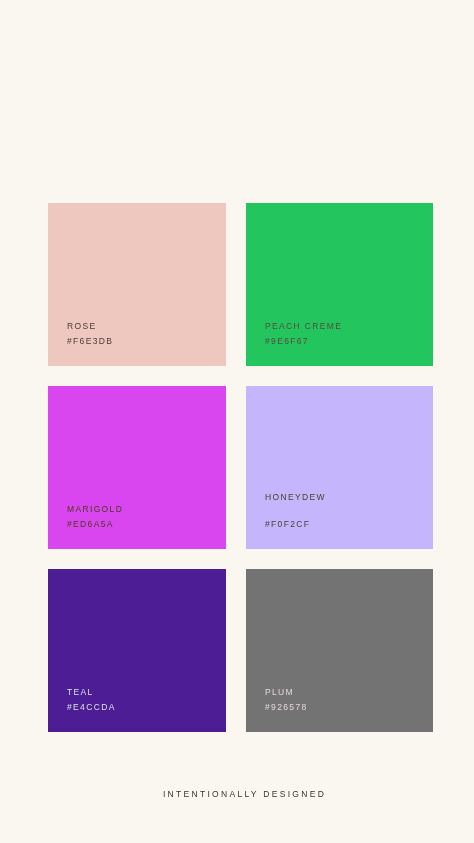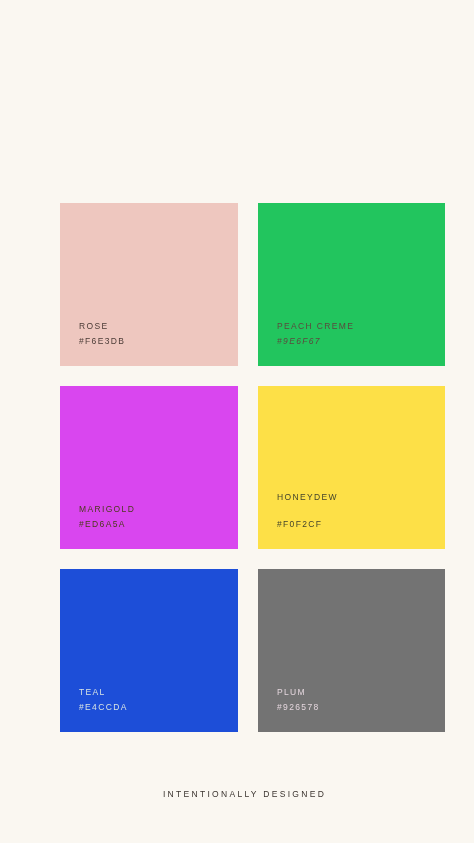--- a/index.html
+++ b/index.html
@@ -52,21 +52,21 @@
     transform: scaleX(0.80);
     transform-origin: left center;
     white-space: nowrap;
     display: block;
     margin-top: 9px;
   }
 
   
   .grid {
     position: absolute;
-    left: 60px;
+    left: 48px;
     top: 203px;
     width: 378px;
     display: grid;
     grid-template-columns: 178px 187px;
     grid-column-gap: 13px;
     grid-row-gap: 28px;
     gap: 20px;
   }
   .swatch {
     position: relative;
@@ -116,39 +116,39 @@
     <div class="swatch" style="background-color: rgb(238, 199, 191);">
       <div class="swatch-label">
         <span class="swatch-name" style="color: rgb(74, 59, 54);">ROSE</span>
         <span class="swatch-hex" style="color: rgb(74, 59, 54);">#F6E3DB</span>
       </div>
     </div>
 
     <div class="swatch" style="background-color: #22c55e;">
       <div class="swatch-label">
         <span class="swatch-name" style="color: rgb(91, 74, 62);">PEACH CREME</span>
-        <span class="swatch-hex" style="color: rgb(91, 74, 62); font-style: italic;">#9E6F67</span>
+        <span class="swatch-hex" style="color: rgb(91, 74, 62);">#9E6F67</span>
       </div>
     </div>
 
     <div class="swatch" style="background-color: #d946ef;">
       <div class="swatch-label">
         <span class="swatch-name" style="color: rgb(75, 58, 28);">MARIGOLD</span>
         <span class="swatch-hex" style="color: rgb(75, 58, 28);">#ED6A5A</span>
       </div>
     </div>
 
-    <div class="swatch" style="background-color: #fde047;">
+    <div class="swatch" style="background-color: #c4b5fd;">
       <div class="swatch-label">
         <span class="swatch-name" style="color: rgb(67, 68, 44);">HONEYDEW</span>
         <span class="swatch-hex" style="color: rgb(67, 68, 44); margin-top: 12px;">#F0F2CF</span>
       </div>
     </div>
 
-    <div class="swatch" style="background-color: #1d4ed8;">
+    <div class="swatch" style="background-color: #4c1d95;">
       <div class="swatch-label">
         <span class="swatch-name" style="color: rgb(217, 228, 227);">TEAL</span>
         <span class="swatch-hex" style="color: rgb(217, 228, 227);">#E4CCDA</span>
       </div>
     </div>
 
     <div class="swatch" style="background-color: #737373;">
       <div class="swatch-label">
         <span class="swatch-name" style="color: rgb(228, 214, 221);">PLUM</span>
         <span class="swatch-hex" style="color: rgb(228, 214, 221);">#926578</span>

